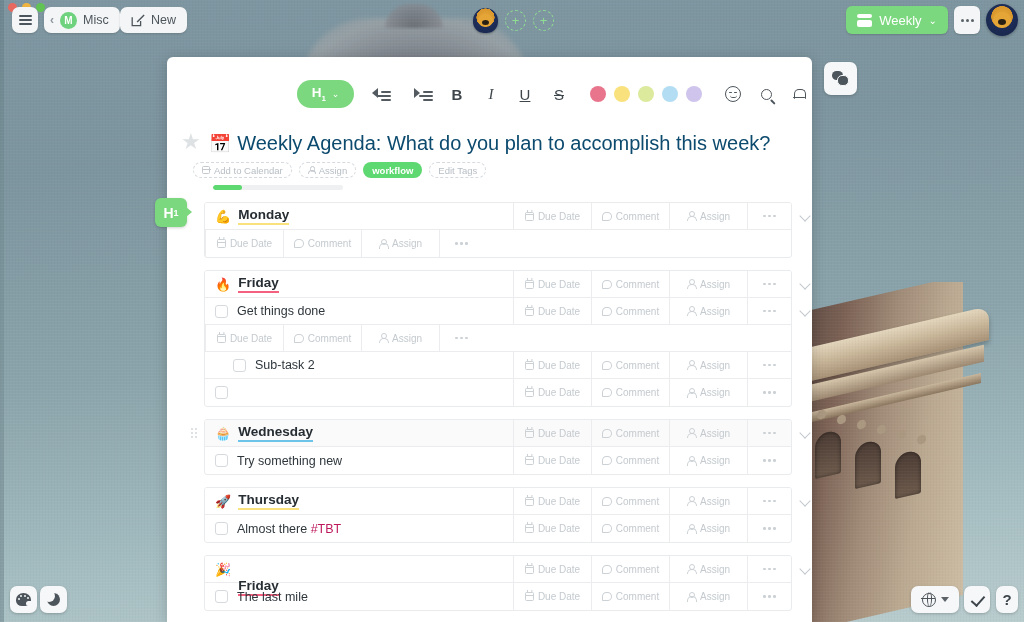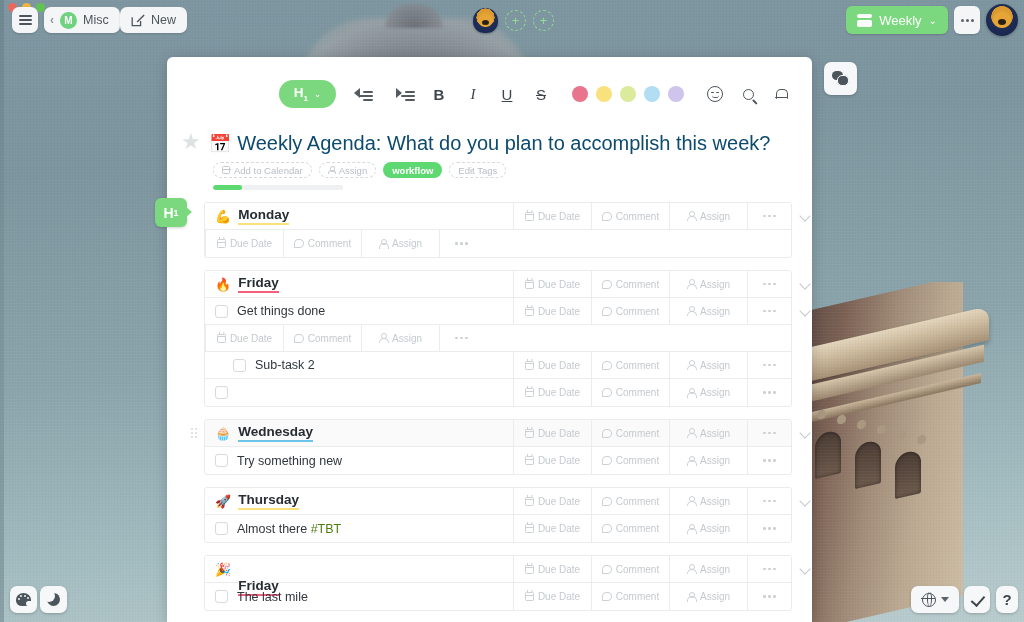--- a/index.html
+++ b/index.html
@@ -158,21 +158,21 @@
   
   #card {
     position:absolute; left:167px; top:57px; width:645px; height:565px;
     background:#fff; border-radius:6px 6px 0 0;
     box-shadow:0 2px 14px rgba(0,0,0,.18);
     overflow:hidden; z-index:20;
   }
 
   
   #toolbar {
-    display:flex; align-items:center; gap:0; padding:14px 0 0 112px; height:60px;
+    display:flex; align-items:center; gap:0; padding:14px 0 0 112px; height:60px;justify-content:flex-end;
   }
   #h1-pill {
     width:57px; height:28px; border-radius:14px; background:#7bd87e;
     display:flex; align-items:center; justify-content:center; gap:6px; cursor:pointer;
   }
   #h1-pill .t { color:#fff; font-size:13.5px; font-weight:600; }
   #h1-pill .t sub { font-size:8px; }
   #h1-pill .cv { color:#fff; font-size:9px; }
 
   .tb-icon { display:flex; align-items:center; justify-content:center; cursor:pointer; }
@@ -219,21 +219,21 @@
     content:""; position:absolute; left:0px; top:9px; width:12px; height:1.6px;
     background:#4d555c; border-radius:1px;
   }
 
   
   #title-row { display:flex; align-items:flex-start; padding:14px 0 0 14px; }
   #star-icon { font-size:22px; color:#dfe2e4; margin-right:9px; line-height:1; user-select:none; }
   #doc-title { font-size:20px; color:#0c4a6e; line-height:1.25; font-weight:400; }
   #title-emoji { font-size:18px; margin-right:5px; }
 
-  #chips { display:flex; align-items:center; gap:7px; padding:6px 0 0 46px; }
+  #chips { display:flex; align-items:center; gap:7px; padding:6px 0 0 26px; }
   .chip {
     height:16px; border:1px dashed #d6dade; border-radius:9px; padding:0 8px;
     display:flex; align-items:center; gap:4px; font-size:9.5px; color:#b7bec4;
     cursor:pointer; background:#fff;
   }
   .chip.solid {
     background:#5ed870; border:none; color:#fff; font-weight:600; padding:0 9px; height:16px;
   }
   .mini-cal {
     width:8px; height:8px; border:1px solid #c3c9ce; border-radius:1.5px; position:relative;
@@ -260,21 +260,21 @@
   .row.header-row.plain { background:#fff; }
 
   .cell-main { flex:1; display:flex; align-items:center; padding-left:10px; min-width:0; }
   .day-emoji { font-size:13px; margin-right:7px; }
   .day-name {
     font-size:13.5px; font-weight:bold; color:#262d33; padding-bottom:1px;
     border-bottom:2.5px solid transparent;
   }
   .task-text { font-size:12.5px; color:#2f373d; }
   .task-text.done { color:#c8cdd1; text-decoration:line-through; }
-  .tag-green { color:#4d7c0f; }
+  .tag-green { color:#be185d; }
 
   .cb {
     width:13px; height:13px; border:1.3px solid #d6dade; border-radius:3px;
     margin-right:9px; flex:none; background:#fff; cursor:pointer; position:relative;
   }
   .cb.checked { border-color:#e3e7ea; }
   .cb.checked::after {
     content:""; position:absolute; left:3.4px; top:1px; width:4px; height:7px;
     border:solid #dbe0e4; border-width:0 1.4px 1.4px 0; transform:rotate(42deg);
   }

